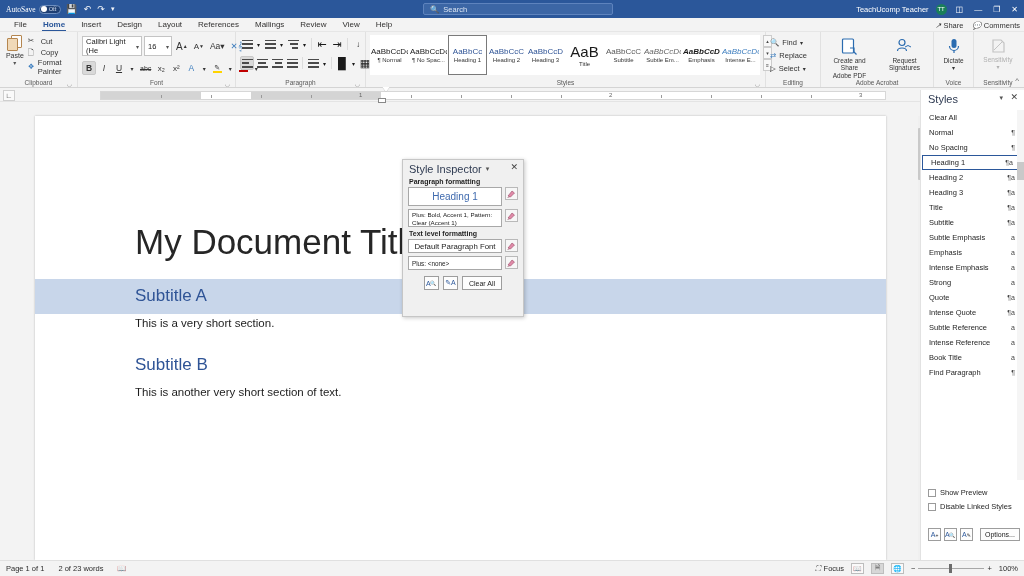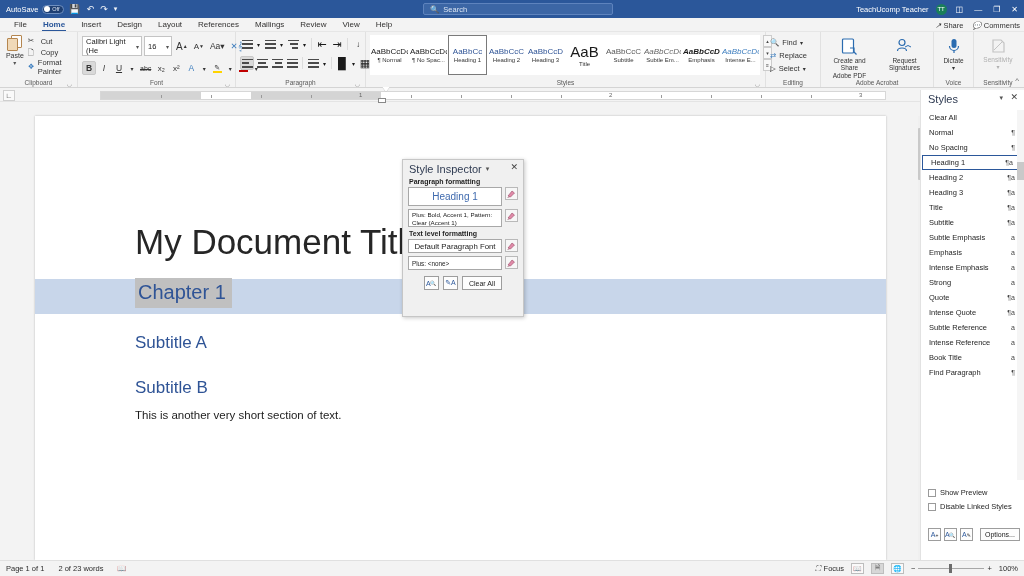--- a/index.html
+++ b/index.html
@@ -12,21 +12,21 @@
     -webkit-font-smoothing:antialiased;
   }
   .app{ position:relative; width:1024px; height:576px; }
 
   
   .titlebar{
     height:18px; background:#2b579a; color:#fff;
     display:flex; align-items:center; font-size:8px;
     position:relative;
   }
-  .tb-left{ display:flex; align-items:center; gap:6px; padding-left:6px; }
+  .tb-left{ display:flex; align-items:center; gap:6px; padding-left:6px;font-family:Liberation Serif, serif; }
   .autosave{ display:flex; align-items:center; gap:3px; font-size:7.5px; }
   .toggle{
     width:22px; height:9px; border-radius:5px; background:#1e3f73;
     border:1px solid #6e8fc0; position:relative; display:inline-block;
   }
   .toggle .knob{
     position:absolute; left:1px; top:0.5px; width:6px; height:6px;
     border-radius:50%; background:#fff;
   }
   .toggle .lbl{ position:absolute; right:3px; top:0px; font-size:5.5px; color:#dce6f5; }
@@ -751,24 +751,22 @@
       </div>
     </div>
   </div>
 
   <div class="workspace">
 
     <div class="page">
       <div class="sel-band"></div>
       <div class="doc">
         <div class="doc-title">My Document Titl</div>
-        <div class="chapter-wrap">
-          <span class="chapter">Chapter 1</span>
-        </div>
         <div class="h2" style="margin-top:26px">Subtitle A</div>
+        <div class="body-p" style="margin-top:10px">This is a very short section.</div>
         <div class="h2" style="margin-top:26px">Subtitle B</div>
         <div class="body-p" style="margin-top:10px">This is another very short section of text.</div>
       </div>
     </div>
 
     <div class="vscroll">
       <div class="arr" style="top:1px">▲</div>
       <div class="thumb" style="top:12px"></div>
       <div class="arr" style="bottom:1px">▼</div>
     </div>

